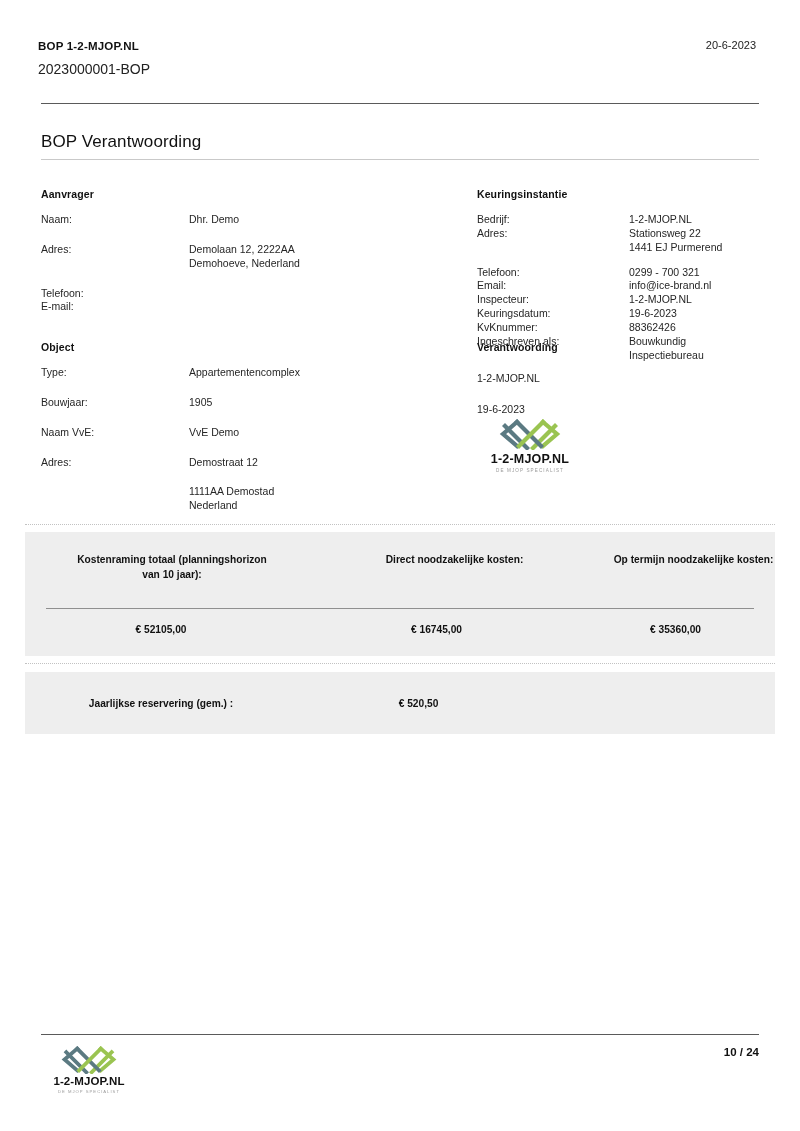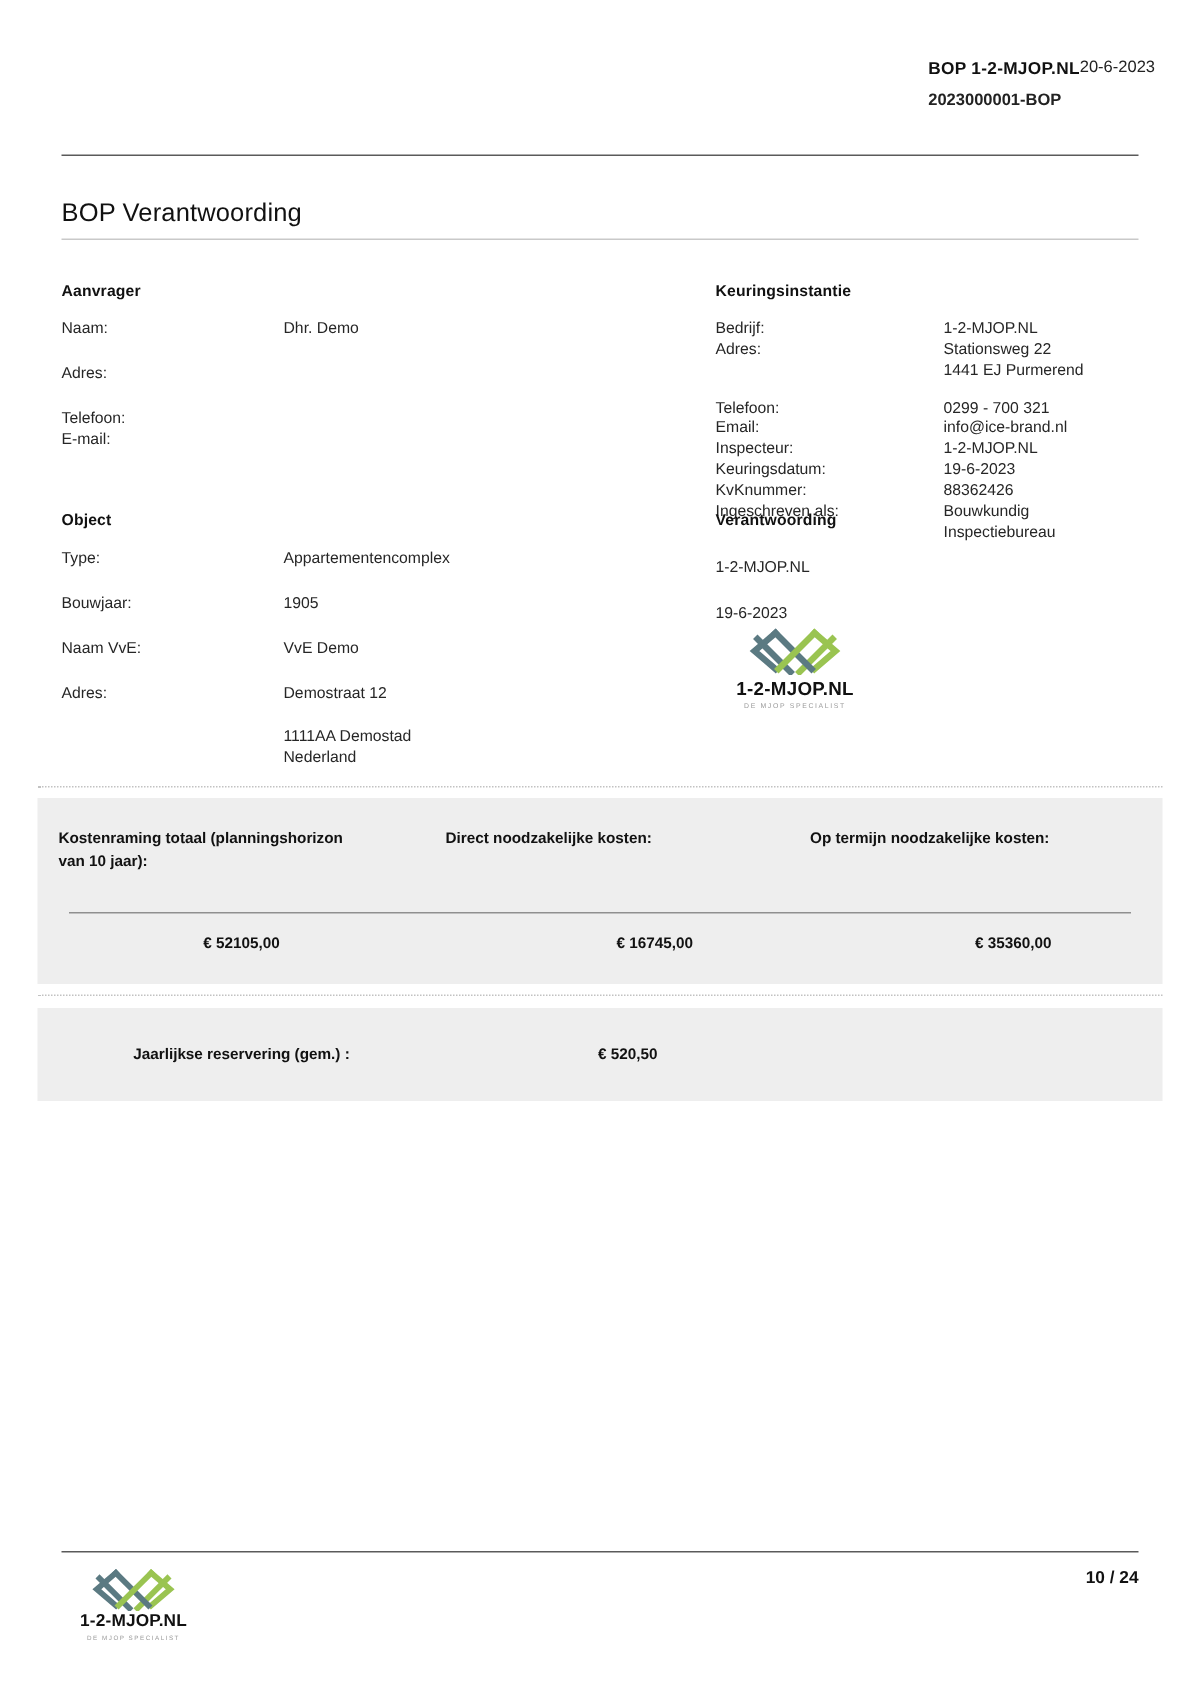--- a/index.html
+++ b/index.html
@@ -18,37 +18,37 @@
   .page {
     position: relative;
     width: 800px;
     height: 1131px;
     box-sizing: border-box;
   }
 
   
   .doc-header {
     position: absolute;
-    left: 52px;
+    left: 38px;
     top: 38px;
     width: 718px;
     display: flex;
-    justify-content: flex-end;
+    justify-content: space-between;
     align-items: flex-start;
   }
   .hdr-left { line-height: 1.55; }
   .hdr-title {
     font-size: 11.5px;
     font-weight: bold;
     letter-spacing: 0.2px;
     color: #111111;
   }
   .hdr-sub {
-    font-size: 11px;
-    font-weight: bold;
+    font-size: 14px;
+    font-weight: normal;
     color: #222222;
     margin-top: 3px;
   }
   .hdr-date {
     font-size: 11px;
     color: #222222;
     padding-top: 1px;
   }
   .rule-strong {
     position: absolute;
@@ -165,22 +165,23 @@
   .panel.p2 { top: 672px; height: 62px; }
 
   .cost-head {
     display: flex;
     padding-top: 21px;
   }
   .cost-head > div {
     font-size: 10.2px;
     font-weight: bold;
     color: #111111;
-    text-align: left;
+    text-align: center;
     line-height: 1.45;
+    padding-left: 36px;
   }
   .cost-c1 { flex: 0 0 272px; padding: 0 14px; box-sizing: border-box; }
   .cost-c2 { flex: 0 0 243px; }
   .cost-c3 { flex: 1 1 auto; }
 
   .panel-divider {
     position: absolute;
     left: 21px;
     top: 76px;
     width: 708px;
@@ -280,20 +281,22 @@
 
   <div class="col-left">
     <div class="section-heading">Aanvrager</div>
     <div class="kv-block">
       <div class="kv-row">
         <div class="kv-key">Naam:</div>
         <div class="kv-val">Dhr. Demo</div>
       </div>
       <div class="kv-row">
         <div class="kv-key">Adres:</div>
+        <div class="kv-val">Demolaan 12, 2222AA
+Demohoeve, Nederland</div>
       </div>
       <div class="kv-row tight">
         <div class="kv-key">Telefoon:</div>
         <div class="kv-val"></div>
       </div>
       <div class="kv-row tight">
         <div class="kv-key">E-mail:</div>
         <div class="kv-val"></div>
       </div>
     </div>

